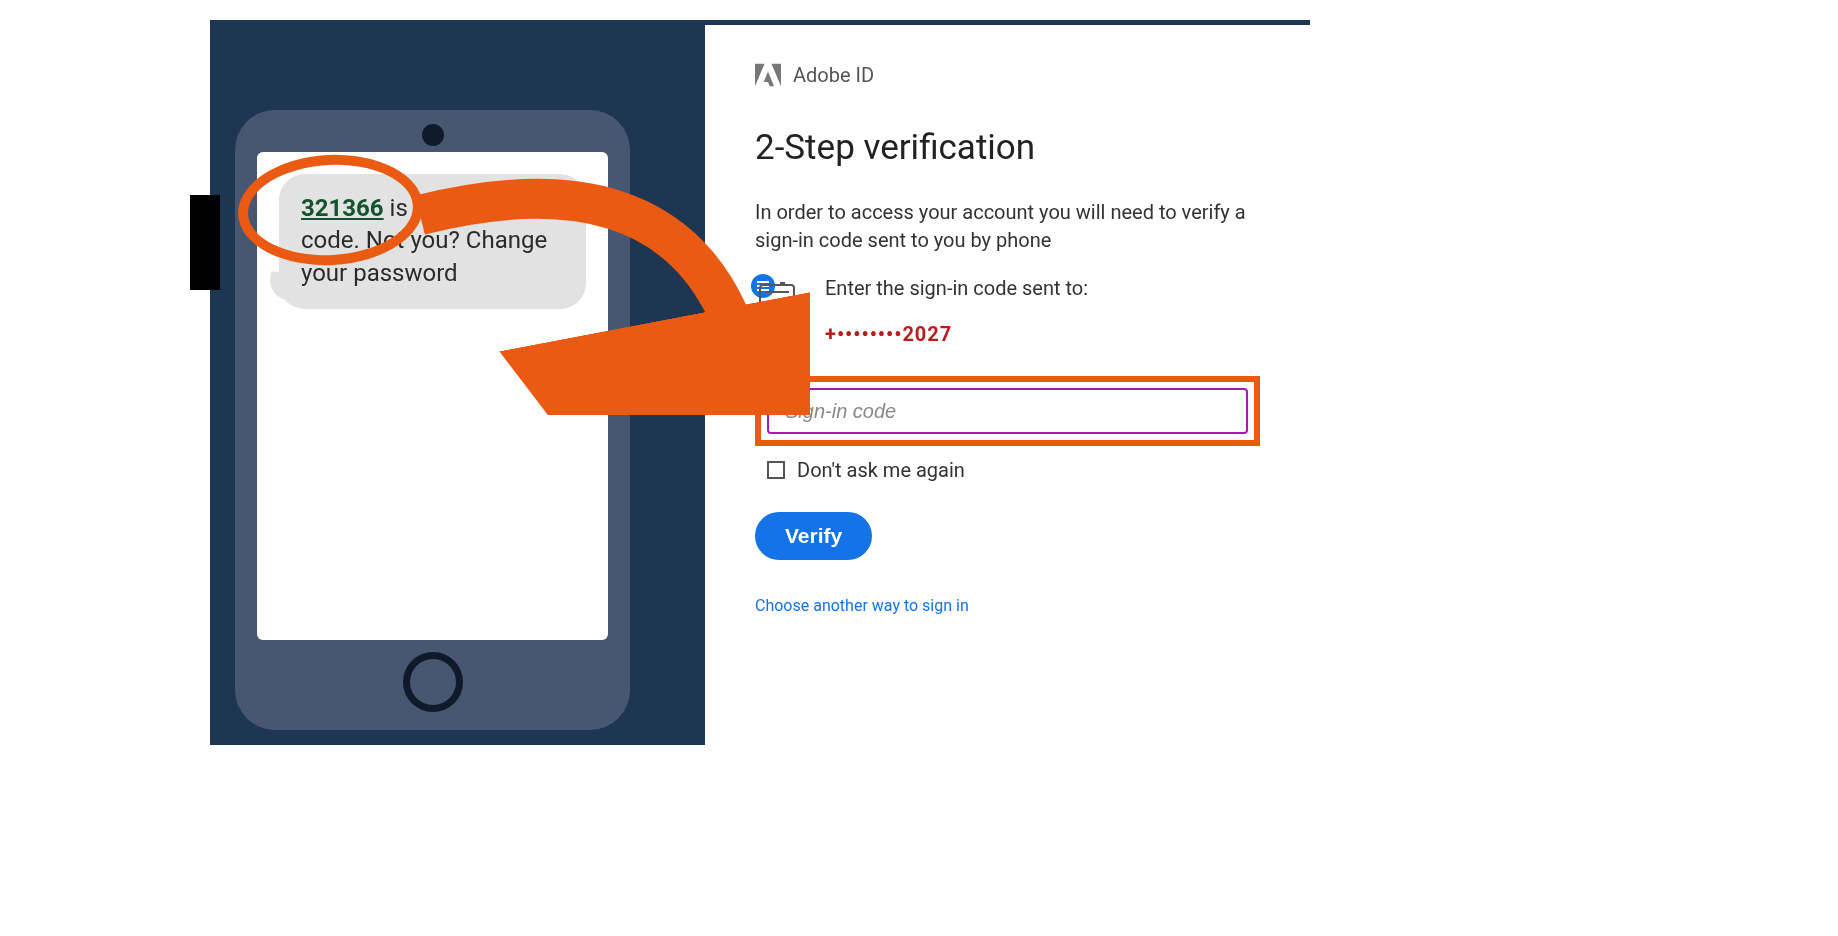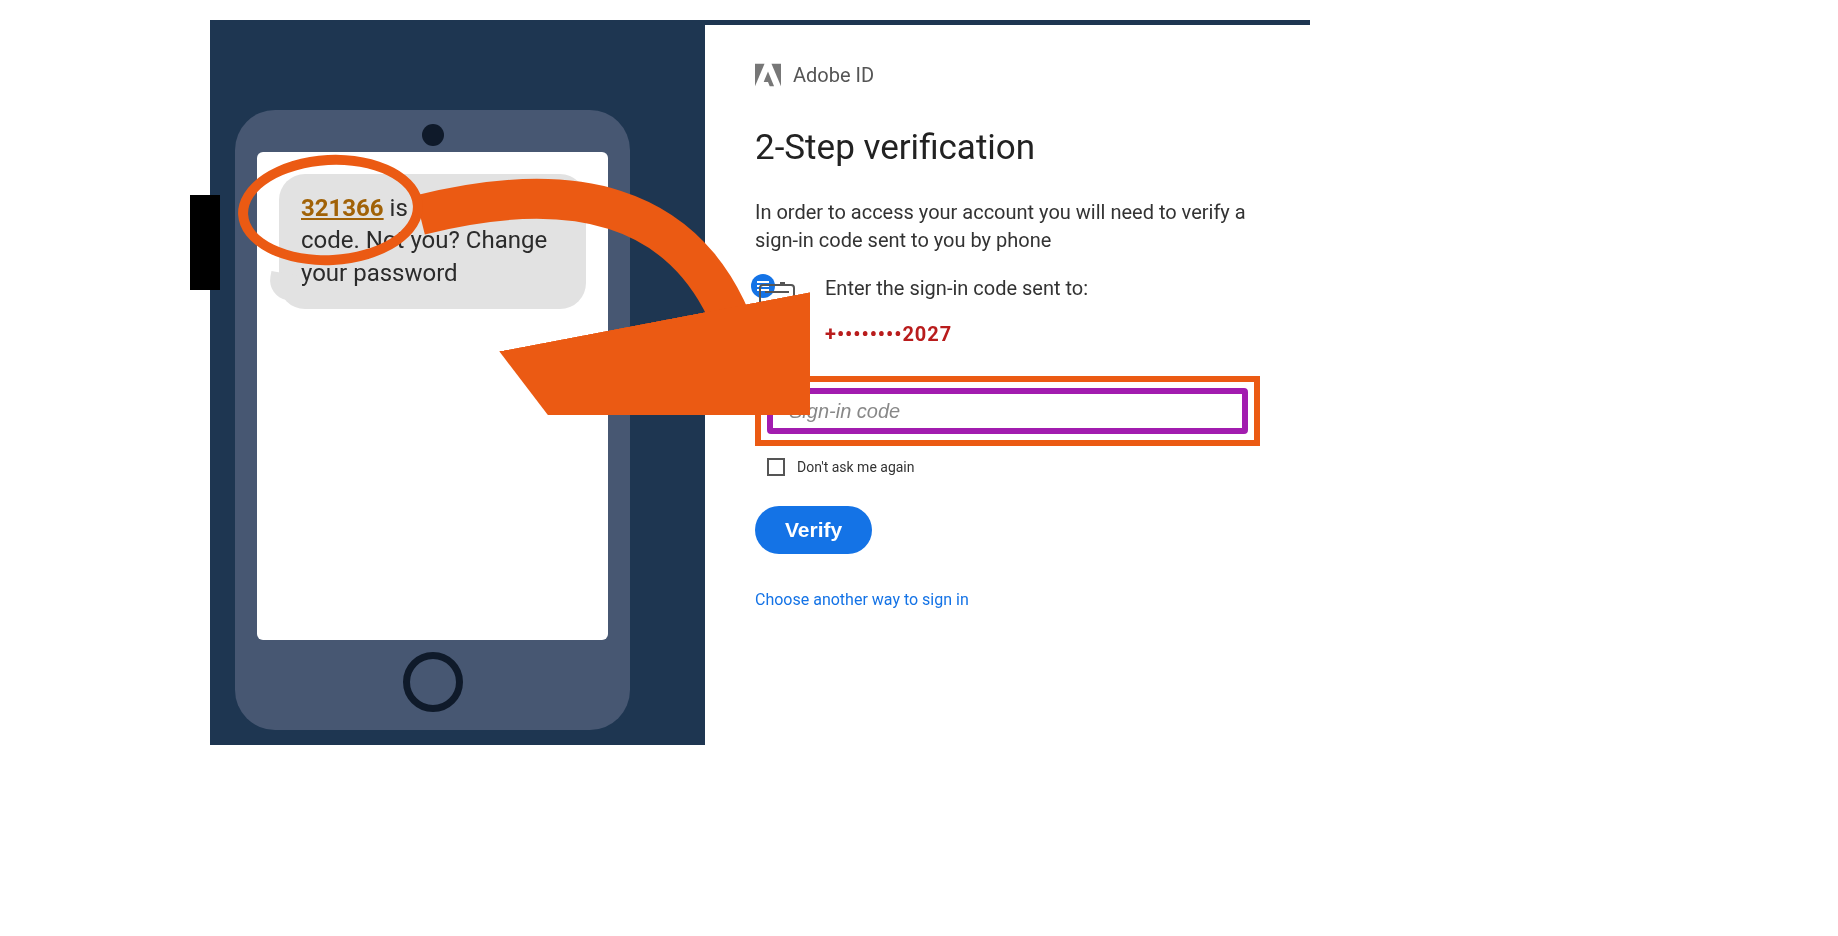--- a/index.html
+++ b/index.html
@@ -89,21 +89,21 @@
     position: absolute;
     left: -10px;
     bottom: 10px;
     width: 26px;
     height: 26px;
     background: #e2e2e2;
     border-bottom-left-radius: 20px;
     transform: rotate(10deg);
   }
   .sms-code {
-    color: #a16207;
+    color: #14532d;
     font-weight: 700;
     text-decoration: underline;
   }
   
   .orange-circle {
     position: absolute;
     left: 28px;
     top: 135px;
     width: 185px;
     height: 110px;
@@ -230,21 +230,21 @@
     letter-spacing: 1px;
   }
   .input-highlight {
     border: 6px solid #eb5a13;
     padding: 6px;
     margin-bottom: 12px;
   }
   .code-input {
     width: 100%;
     height: 46px;
-    border: 6px solid #a21caf;
+    border: 2px solid #a21caf;
     border-radius: 4px;
     padding: 0 16px;
     font-size: 20px;
     font-style: italic;
     color: #888;
     outline: none;
   }
   .code-input::placeholder { color: #888; font-style: italic; }
   .checkbox-row {
     display: flex;
@@ -252,21 +252,21 @@
     gap: 12px;
     padding-left: 12px;
     margin-bottom: 30px;
   }
   .checkbox {
     width: 18px;
     height: 18px;
     border: 2px solid #555;
     background: #fff;
   }
-  .checkbox-label { font-size: 14px; color: #333; }
+  .checkbox-label { font-size: 20px; color: #333; }
   .verify-btn {
     background: #1473e6;
     color: #fff;
     border: none;
     border-radius: 24px;
     padding: 12px 30px;
     font-size: 21px;
     font-weight: 600;
     cursor: pointer;
     margin-bottom: 36px;

